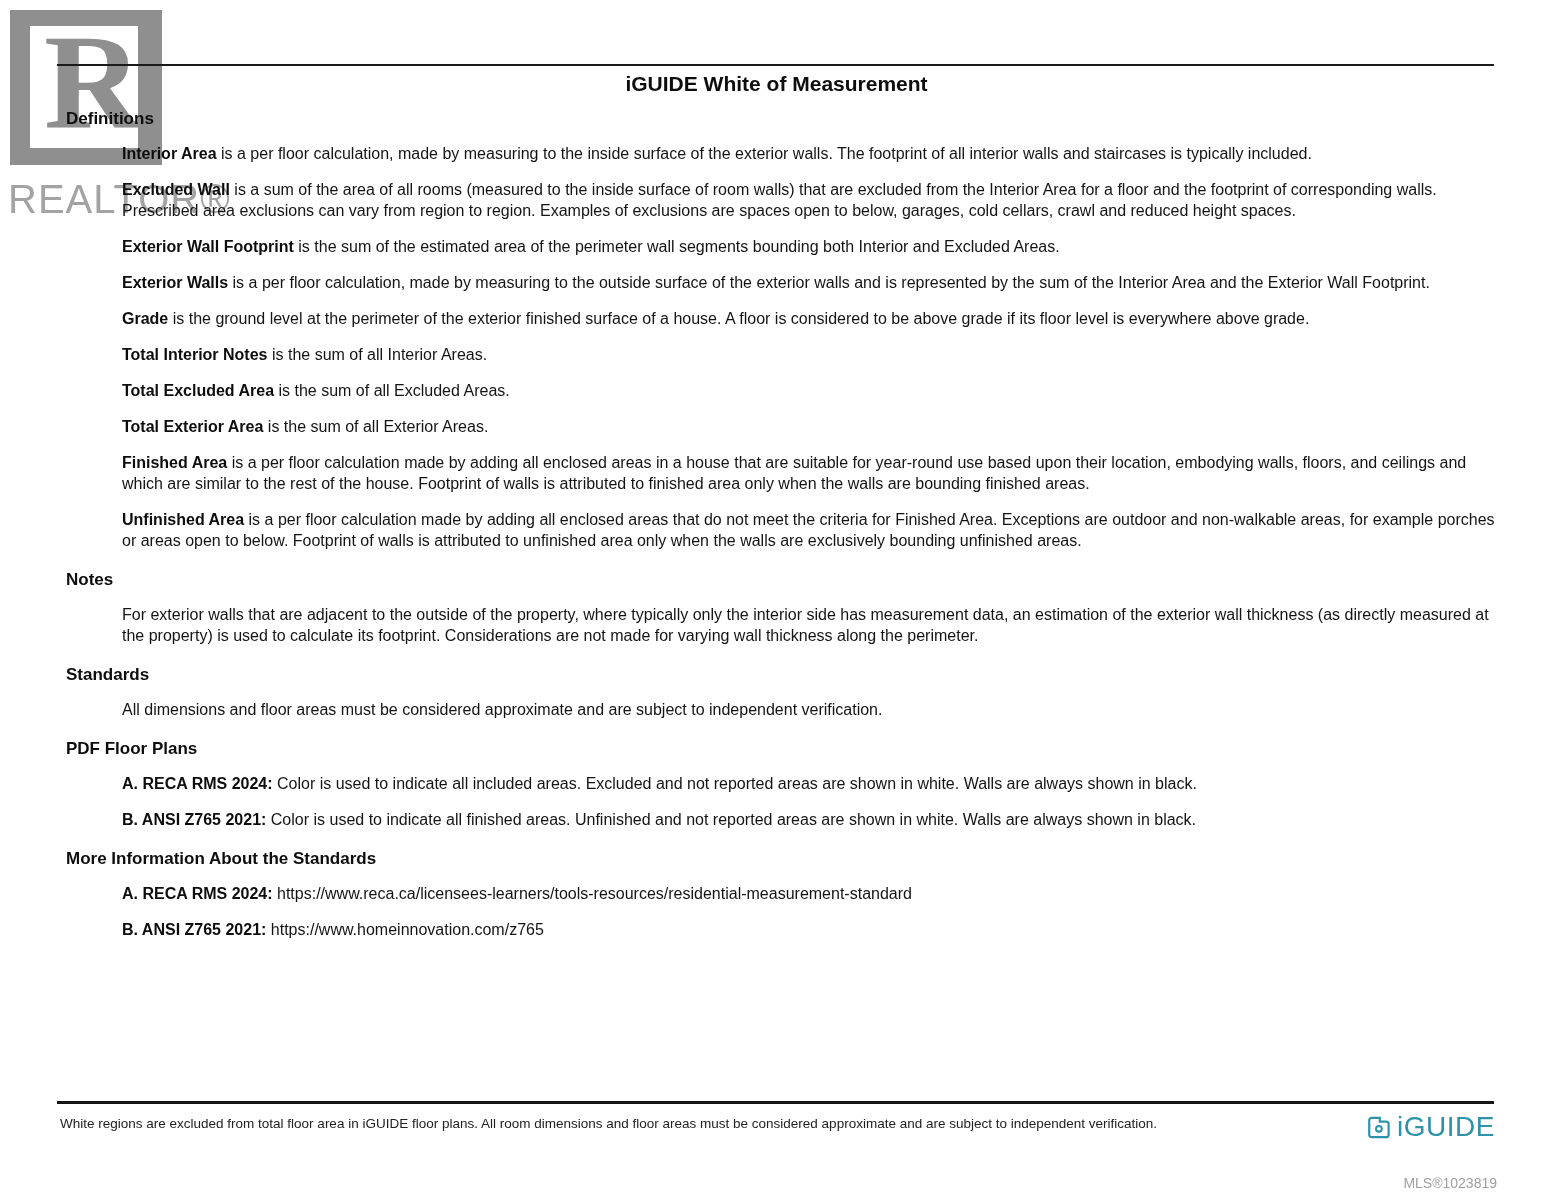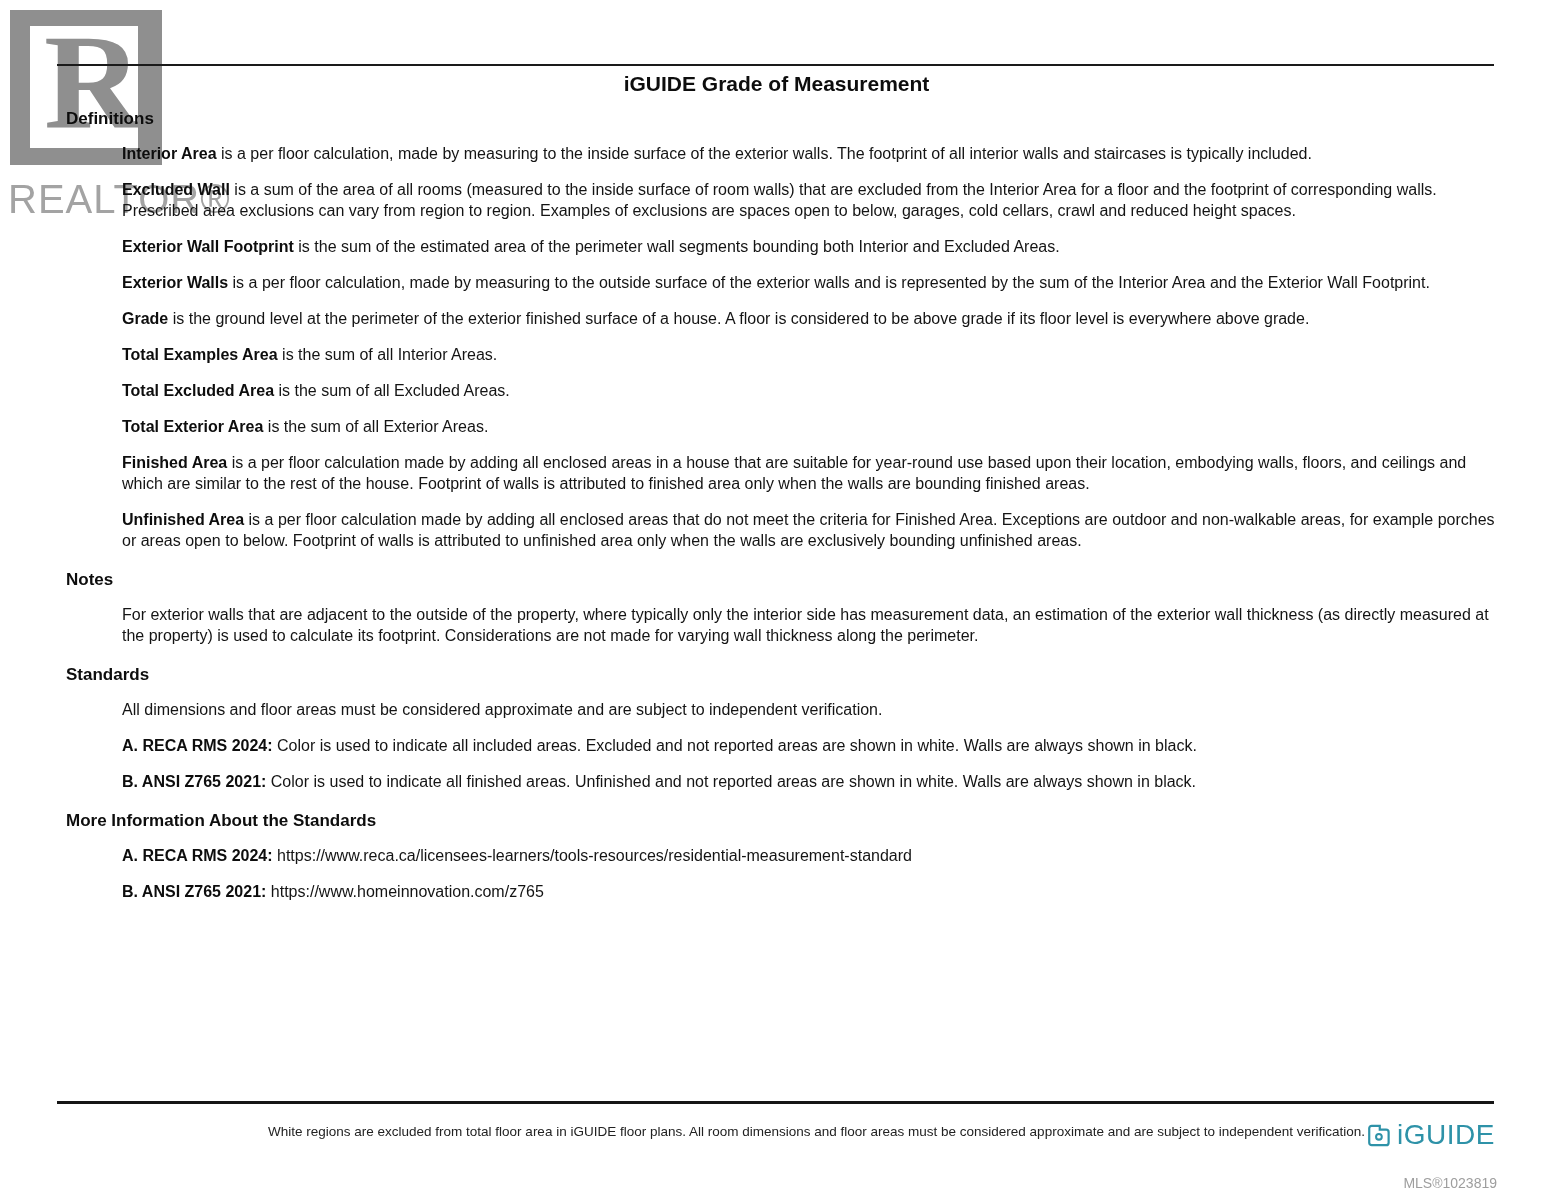--- a/index.html
+++ b/index.html
@@ -37,21 +37,21 @@
   .main { position: relative; z-index: 1; padding: 0 56px 0 66px; }
   .main h3 { font-size: 17px; line-height: 21px; font-weight: bold; margin: 18px 0 14px 0; color: #0d0d0d; }
   .main h3.first { margin-top: 11px; }
   .indent { padding-left: 56px; }
   .para { font-size: 16px; line-height: 21px; margin-bottom: 15px; color: #141414; }
   .para b { color: #0d0d0d; }
 
   
   .footer { position: absolute; z-index: 1; left: 0; right: 0; top: 1101px; height: 99px; }
   .footer-rule { margin-left: 57px; width: 1437px; height: 3px; background: #151515; }
-  .footer-row { display: flex; justify-content: flex-end; align-items: flex-start; padding: 11px 58px 0 60px; margin-top: 8px; }
+  .footer-row { display: flex; justify-content: space-between; align-items: flex-start; padding: 11px 58px 0 60px; }
   .footer-note { font-size: 13.5px; line-height: 17px; color: #222; max-width: 1180px; }
   .iguide-logo { display: flex; align-items: center; gap: 5px; margin-top: -3px; }
   .iguide-logo .brand {
     font-size: 28px; line-height: 30px; font-weight: 500;
     letter-spacing: 0.5px; color: #2E92A8;
   }
   .mls { position: absolute; right: 56px; top: 74px; font-size: 14px; color: #9e9e9e; }
 </style>
 </head>
 <body>
@@ -62,49 +62,50 @@
     <div class="wm-box">
       <div class="wm-inner">
         <span class="wm-r">R</span>
       </div>
     </div>
     <div class="wm-text">REALTOR®</div>
   </div>
 
   <div class="header">
     <div class="title-rule"></div>
-    <div class="subtitle">iGUIDE Grade of Measurement</div>
+    <div class="subtitle">iGUIDE White of Measurement</div>
   </div>
 
   <div class="main">
 
     <h3 class="first">Definitions</h3>
     <div class="indent">
       <p class="para"><b>Interior Area</b><span> is a per floor calculation, made by measuring to the inside surface of the exterior walls. The footprint of all interior walls and staircases is typically included.</span></p>
       <p class="para"><b>Excluded Wall</b><span> is a sum of the area of all rooms (measured to the inside surface of room walls) that are excluded from the Interior Area for a floor and the footprint of corresponding walls. Prescribed area exclusions can vary from region to region. Examples of exclusions are spaces open to below, garages, cold cellars, crawl and reduced height spaces.</span></p>
       <p class="para"><b>Exterior Wall Footprint</b><span> is the sum of the estimated area of the perimeter wall segments bounding both Interior and Excluded Areas.</span></p>
       <p class="para"><b>Exterior Walls</b><span> is a per floor calculation, made by measuring to the outside surface of the exterior walls and is represented by the sum of the Interior Area and the Exterior Wall Footprint.</span></p>
       <p class="para"><b>Grade</b><span> is the ground level at the perimeter of the exterior finished surface of a house. A floor is considered to be above grade if its floor level is everywhere above grade.</span></p>
-      <p class="para"><b>Total Examples Area</b><span> is the sum of all Interior Areas.</span></p>
+      <p class="para"><b>Total Interior Notes</b><span> is the sum of all Interior Areas.</span></p>
       <p class="para"><b>Total Excluded Area</b><span> is the sum of all Excluded Areas.</span></p>
       <p class="para"><b>Total Exterior Area</b><span> is the sum of all Exterior Areas.</span></p>
       <p class="para"><b>Finished Area</b><span> is a per floor calculation made by adding all enclosed areas in a house that are suitable for year-round use based upon their location, embodying walls, floors, and ceilings and which are similar to the rest of the house. Footprint of walls is attributed to finished area only when the walls are bounding finished areas.</span></p>
       <p class="para"><b>Unfinished Area</b><span> is a per floor calculation made by adding all enclosed areas that do not meet the criteria for Finished Area. Exceptions are outdoor and non-walkable areas, for example porches or areas open to below. Footprint of walls is attributed to unfinished area only when the walls are exclusively bounding unfinished areas.</span></p>
     </div>
 
     <h3>Notes</h3>
     <div class="indent">
       <p class="para">For exterior walls that are adjacent to the outside of the property, where typically only the interior side has measurement data, an estimation of the exterior wall thickness (as directly measured at the property) is used to calculate its footprint. Considerations are not made for varying wall thickness along the perimeter.</p>
     </div>
 
     <h3>Standards</h3>
     <div class="indent">
       <p class="para">All dimensions and floor areas must be considered approximate and are subject to independent verification.</p>
     </div>
 
+    <h3>PDF Floor Plans</h3>
     <div class="indent">
       <p class="para"><b>A. RECA RMS 2024:</b><span> Color is used to indicate all included areas. Excluded and not reported areas are shown in white. Walls are always shown in black.</span></p>
       <p class="para"><b>B. ANSI Z765 2021:</b><span> Color is used to indicate all finished areas. Unfinished and not reported areas are shown in white. Walls are always shown in black.</span></p>
     </div>
 
     <h3>More Information About the Standards</h3>
     <div class="indent">
       <p class="para"><b>A. RECA RMS 2024:</b><span> https://www.reca.ca/licensees-learners/tools-resources/residential-measurement-standard</span></p>
       <p class="para"><b>B. ANSI Z765 2021:</b><span> https://www.homeinnovation.com/z765</span></p>
     </div>

